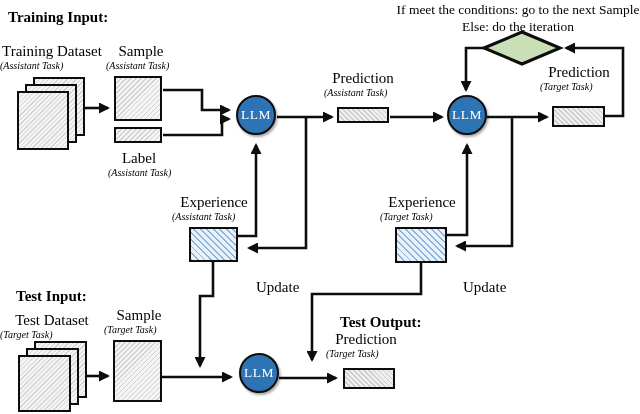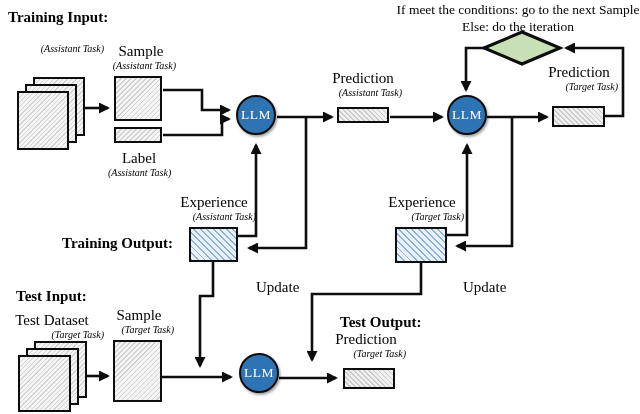--- a/index.html
+++ b/index.html
@@ -3,21 +3,21 @@
 <meta charset="utf-8">
 <style>
   html,body{margin:0;padding:0;background:#fff;}
   .canvas{
     position:relative;width:640px;height:414px;background:#ffffff;overflow:hidden;
     font-family:"Liberation Serif","DejaVu Serif",serif;color:#000;
   }
   .abs{position:absolute;}
   .heading{font-weight:bold;font-size:15px;white-space:nowrap;}
   .lbl{font-size:15px;text-align:center;white-space:nowrap;line-height:17px;}
-  .sub{font-size:10px;font-style:italic;text-align:right;white-space:nowrap;line-height:12px;}
+  .sub{font-size:10px;font-style:italic;text-align:left;white-space:nowrap;line-height:12px;}
   .cond{font-size:13.5px;text-align:center;line-height:16.5px;white-space:nowrap;}
   .plain{font-size:15px;white-space:nowrap;margin-top:29px;}
 
   
   .boxGray{
     border:2.4px solid #0d0d0d;
     background-color:#f4f4f4;
     background-image:repeating-linear-gradient(135deg, rgba(0,0,0,0.14) 0 1px, transparent 1px 3.5px);
   }
   .boxPred{
@@ -72,30 +72,30 @@
     <path d="M213,262 V296 H200 V366" marker-end="url(#arr)"></path>
     <path d="M421,263 V294 H312 V360" marker-end="url(#arr)"></path>
     <path d="M84,376 H108" marker-end="url(#arr)"></path>
     <path d="M162,377 H231" marker-end="url(#arr)"></path>
     <path d="M279,378 H336" marker-end="url(#arr)"></path>
 
     <polygon points="484,48 522,32 560,48 522,64" style="fill:#c9e0b6;stroke:#0d0d0d;stroke-width:3px;stroke-linejoin:miter;"></polygon>
   </svg>
 
   <div class="abs heading" style="left:8px;top:9px;text-align:right;">Training Input:</div>
-  <div class="abs heading" style="left:62px;top:235px;">Training Output:</div>
   <div class="abs heading" style="left:16px;top:288px;">Test Input:</div>
   <div class="abs heading" style="left:322px;top:314px;margin-left:18px;">Test Output:</div>
 
   <div class="abs cond" style="left:392px;top:2px;width:252px;">
     <div>If meet the conditions: go to the next Sample</div>
     <div>Else: do the iteration</div>
   </div>
 
   <div class="abs" style="left:0;top:43px;width:104px;">
+    <div class="lbl">Training Dataset</div>
     <div class="sub">(Assistant Task)</div>
   </div>
   <div class="abs" style="left:0;top:0;">
     <div class="page" style="left:33px;top:77px;"></div>
     <div class="page" style="left:25px;top:84px;"></div>
     <div class="page" style="left:17px;top:91px;"></div>
   </div>
 
   <div class="abs" style="left:106px;top:43px;width:70px;">
     <div class="lbl">Sample</div>

